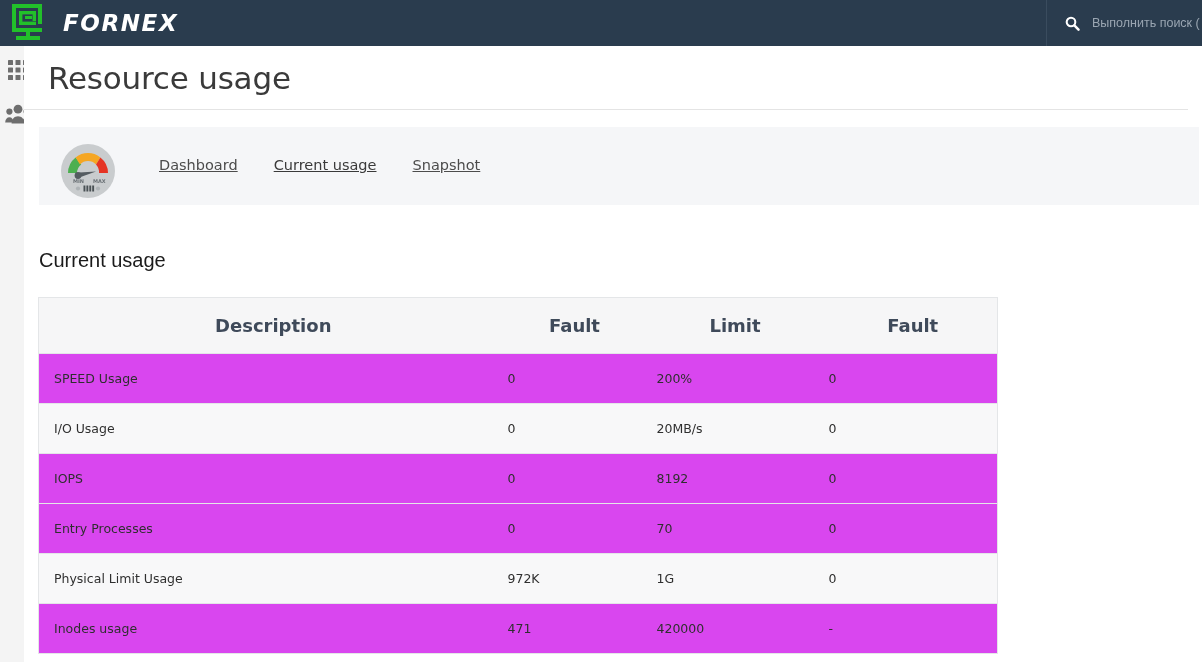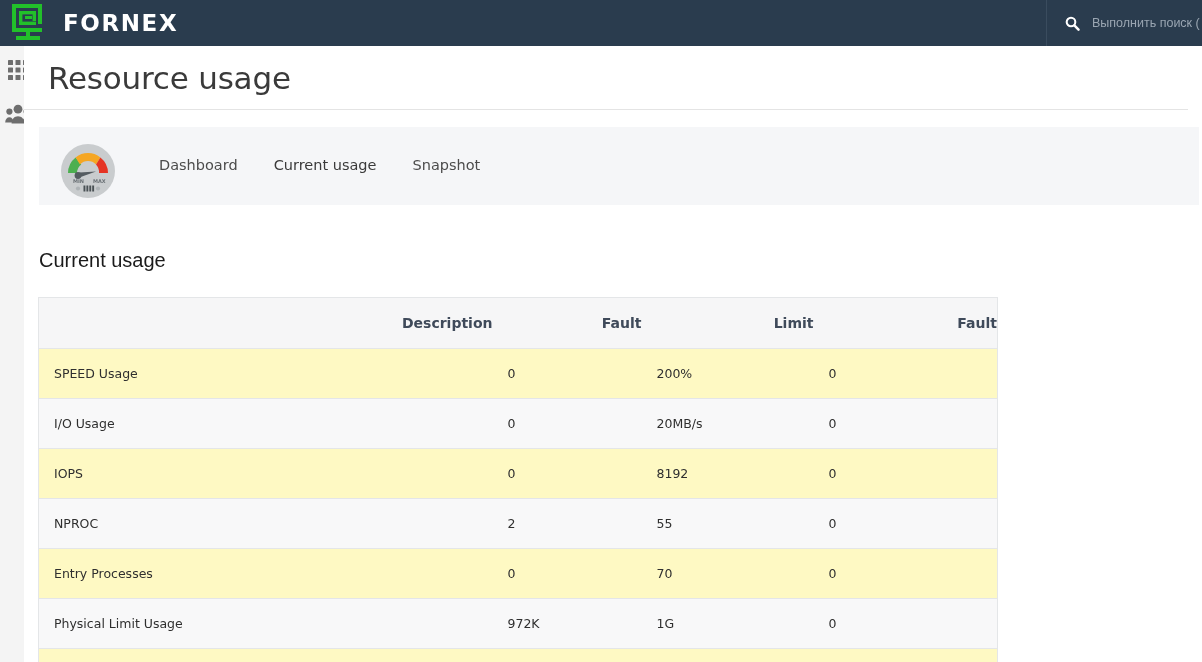--- a/index.html
+++ b/index.html
@@ -25,20 +25,21 @@
     padding-left: 9px;
   }
   .logo-mark { width: 40px; height: 40px; display: block; }
   .brand-name {
     color: #ffffff;
     font-size: 23px;
     font-weight: bold;
     letter-spacing: 1.6px;
     margin-left: 14px;
     font-family: "DejaVu Sans", sans-serif;
+    font-style: italic;
   }
   .topbar-spacer { flex: 1 1 auto; }
   .search-area {
     height: 46px;
     width: 156px;
     display: flex; align-items: center;
     border-left: 1px solid #3a4c5e;
     padding-left: 18px;
   }
   .search-icon { width: 15px; height: 15px; display: block; flex: 0 0 auto; }
@@ -109,20 +110,21 @@
   }
   .tab {
     position: relative;
     padding: 30px 0 0 0;
     margin-right: 36px;
     font-size: 14.5px;
     color: #4c4c4c;
     font-family: "DejaVu Sans", sans-serif;
     height: 78px;
     white-space: nowrap;
+    text-decoration: underline;
   }
   .tab.active { color: #3a3a3a; }
 
   
   .section-title {
     font-family: "Liberation Sans", sans-serif;
     font-size: 20px;
     font-weight: normal;
     color: #1b1b1b;
     margin: 0;
@@ -134,39 +136,39 @@
     margin: 25px 0 0 14px;
     width: 959px;
   }
   table.usage {
     border-collapse: collapse;
     width: 959px;
     table-layout: fixed;
   }
   table.usage th {
     background: #f6f6f7;
-    text-align: right;
-    font-size: 14px;
+    text-align: center;
+    font-size: 18px;
     font-weight: bold;
     color: #3f4a5a;
     padding: 17px 0 17px 15px;
     border: 1px solid #e4e6e8;
     border-left: none; border-right: none;
     font-family: "DejaVu Sans", sans-serif;
   }
   table.usage th:first-child { border-left: 1px solid #e4e6e8; }
   table.usage th:last-child  { border-right: 1px solid #e4e6e8; }
   table.usage td {
     font-size: 12.5px;
     color: #2f2f2f;
     padding: 17px 0 17px 15px;
     border-bottom: 1px solid #e4e6e8;
     border-left: none; border-right: none;
     font-family: "DejaVu Sans", sans-serif;
-    background: #fef9c3;
+    background: #d946ef;
   }
   table.usage tr.striped td { background: #f8f8f9; }
   table.usage td:first-child { border-left: 1px solid #e4e6e8; }
   table.usage td:last-child  { border-right: 1px solid #e4e6e8; }
   col.c-desc  { width: 454px; }
   col.c-usage { width: 149px; }
   col.c-limit { width: 172px; }
   col.c-fault { width: 184px; }
 </style>
 </head>
@@ -318,26 +320,20 @@
           <td>0</td>
           <td>20MB/s</td>
           <td>0</td>
         </tr>
         <tr>
           <td>IOPS</td>
           <td>0</td>
           <td>8192</td>
           <td>0</td>
         </tr>
-        <tr class="striped">
-          <td>NPROC</td>
-          <td>2</td>
-          <td>55</td>
-          <td>0</td>
-        </tr>
         <tr>
           <td>Entry Processes</td>
           <td>0</td>
           <td>70</td>
           <td>0</td>
         </tr>
         <tr class="striped">
           <td>Physical Limit Usage</td>
           <td>972K</td>
           <td>1G</td>

